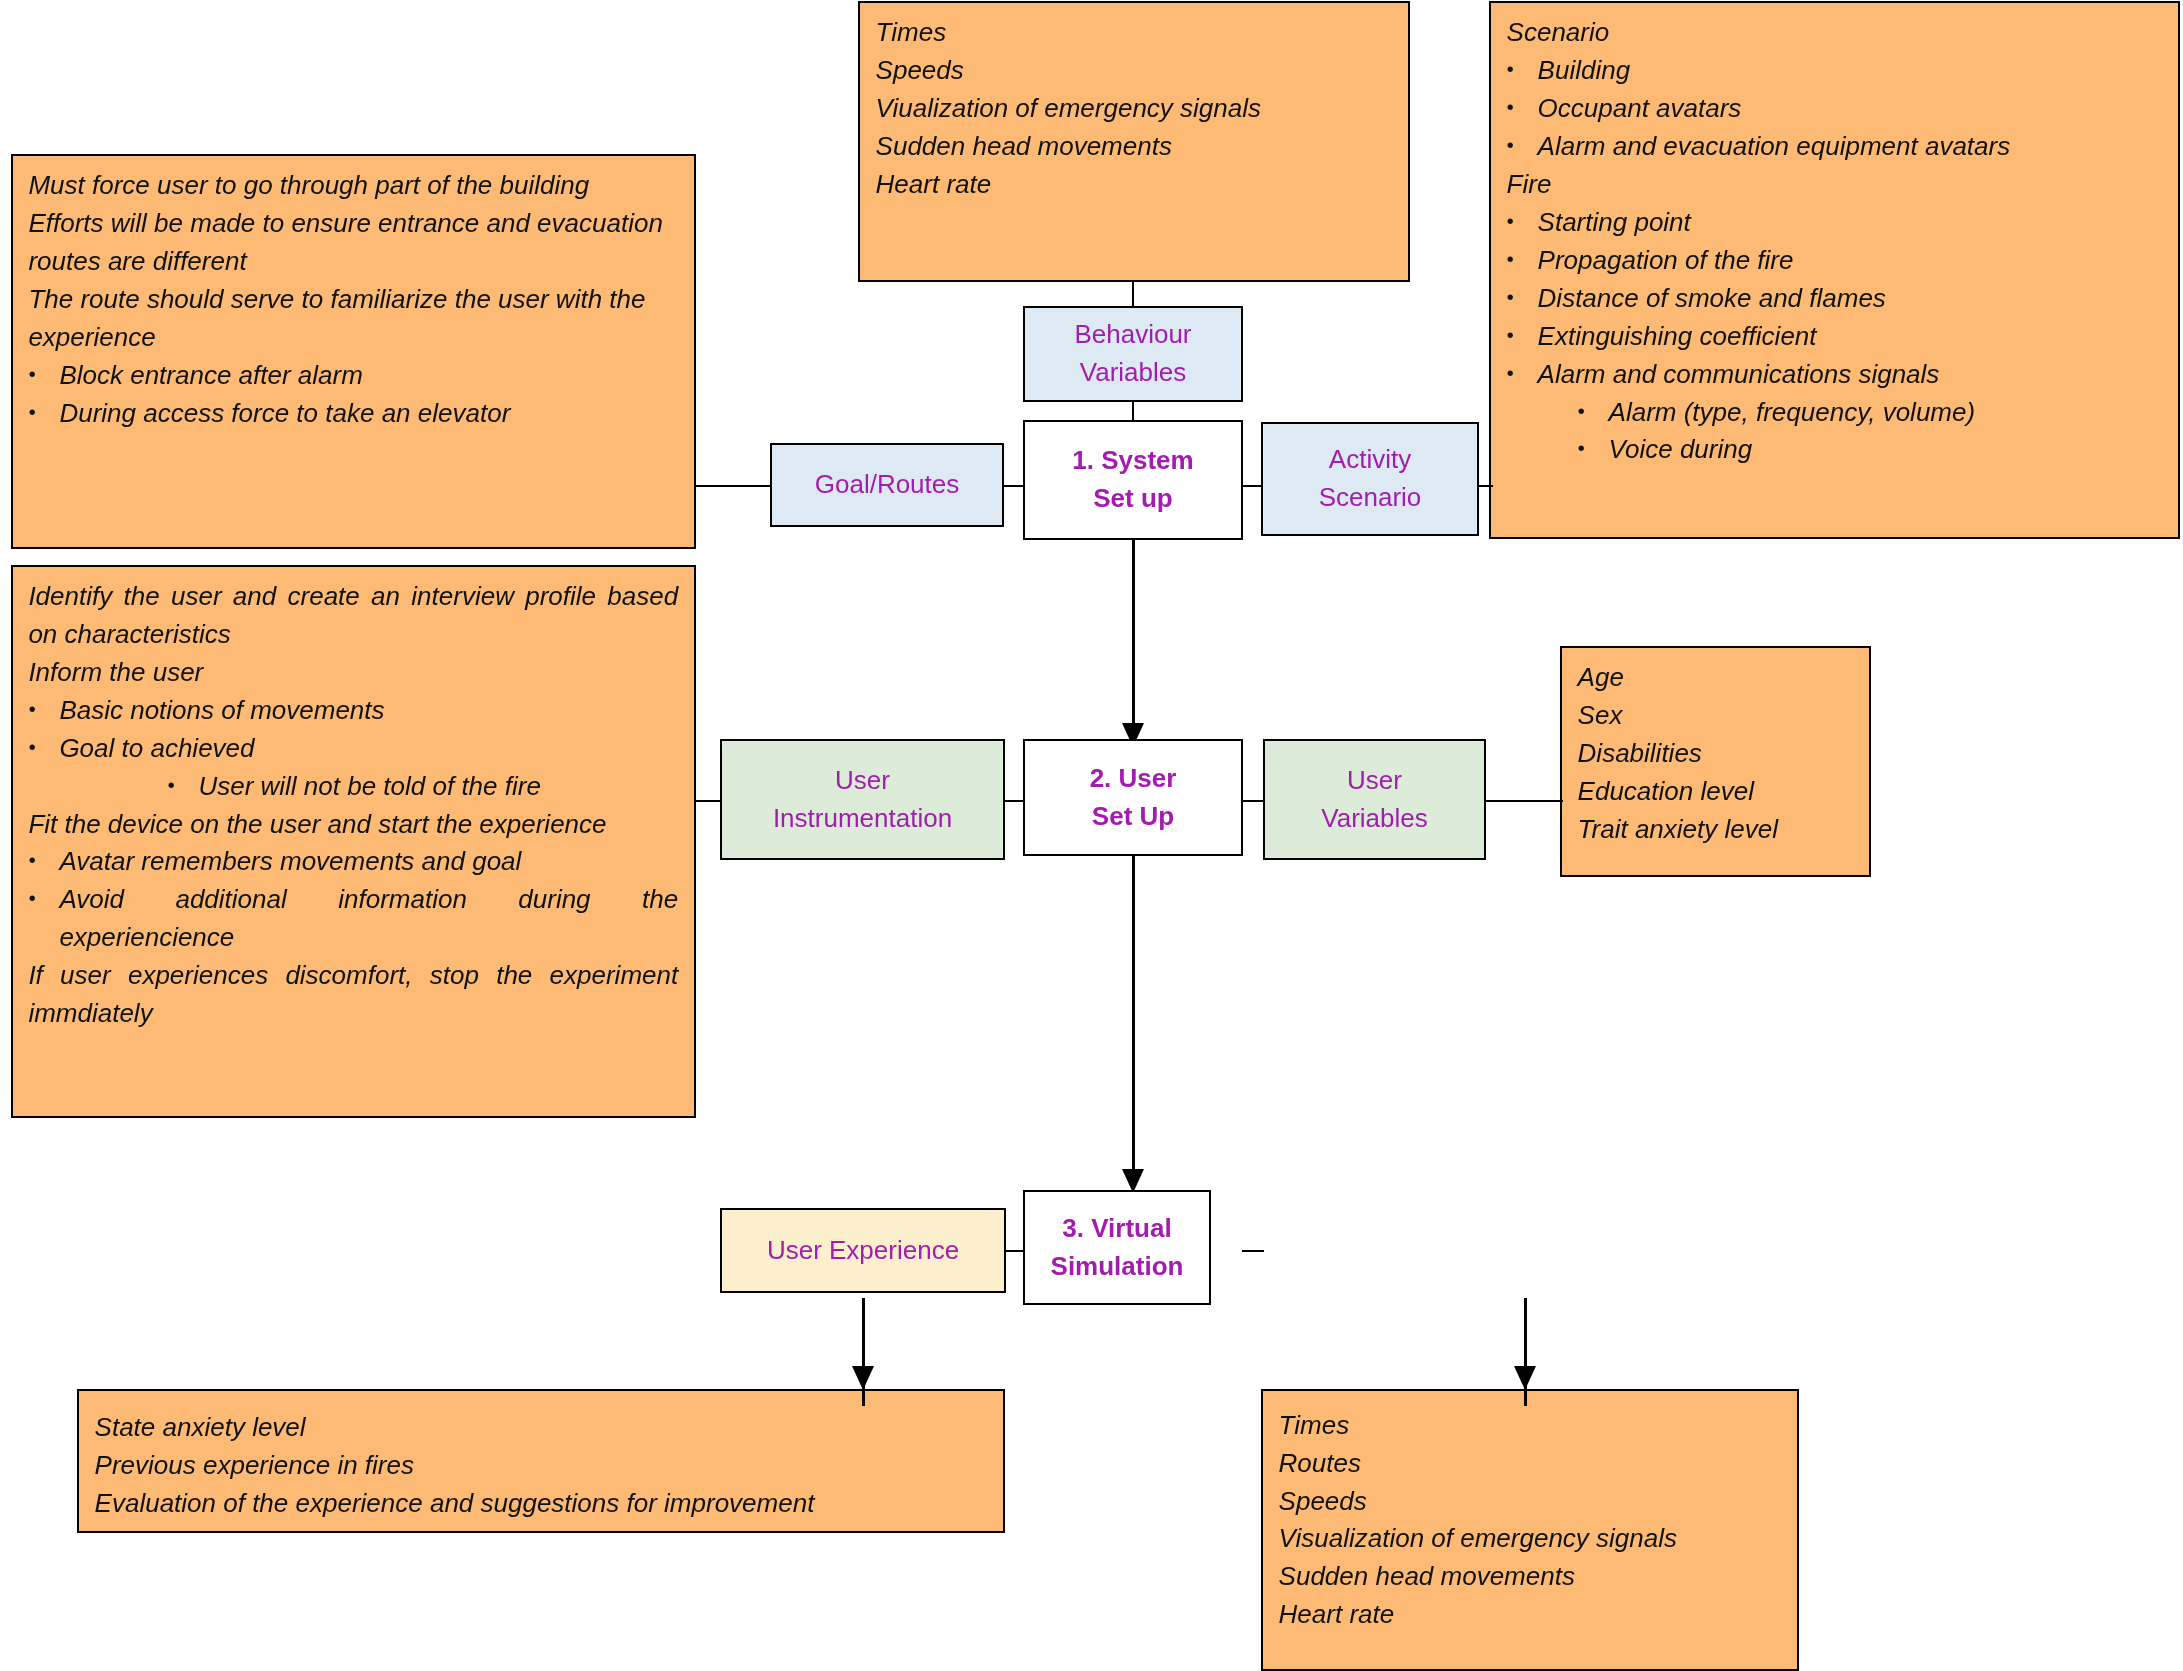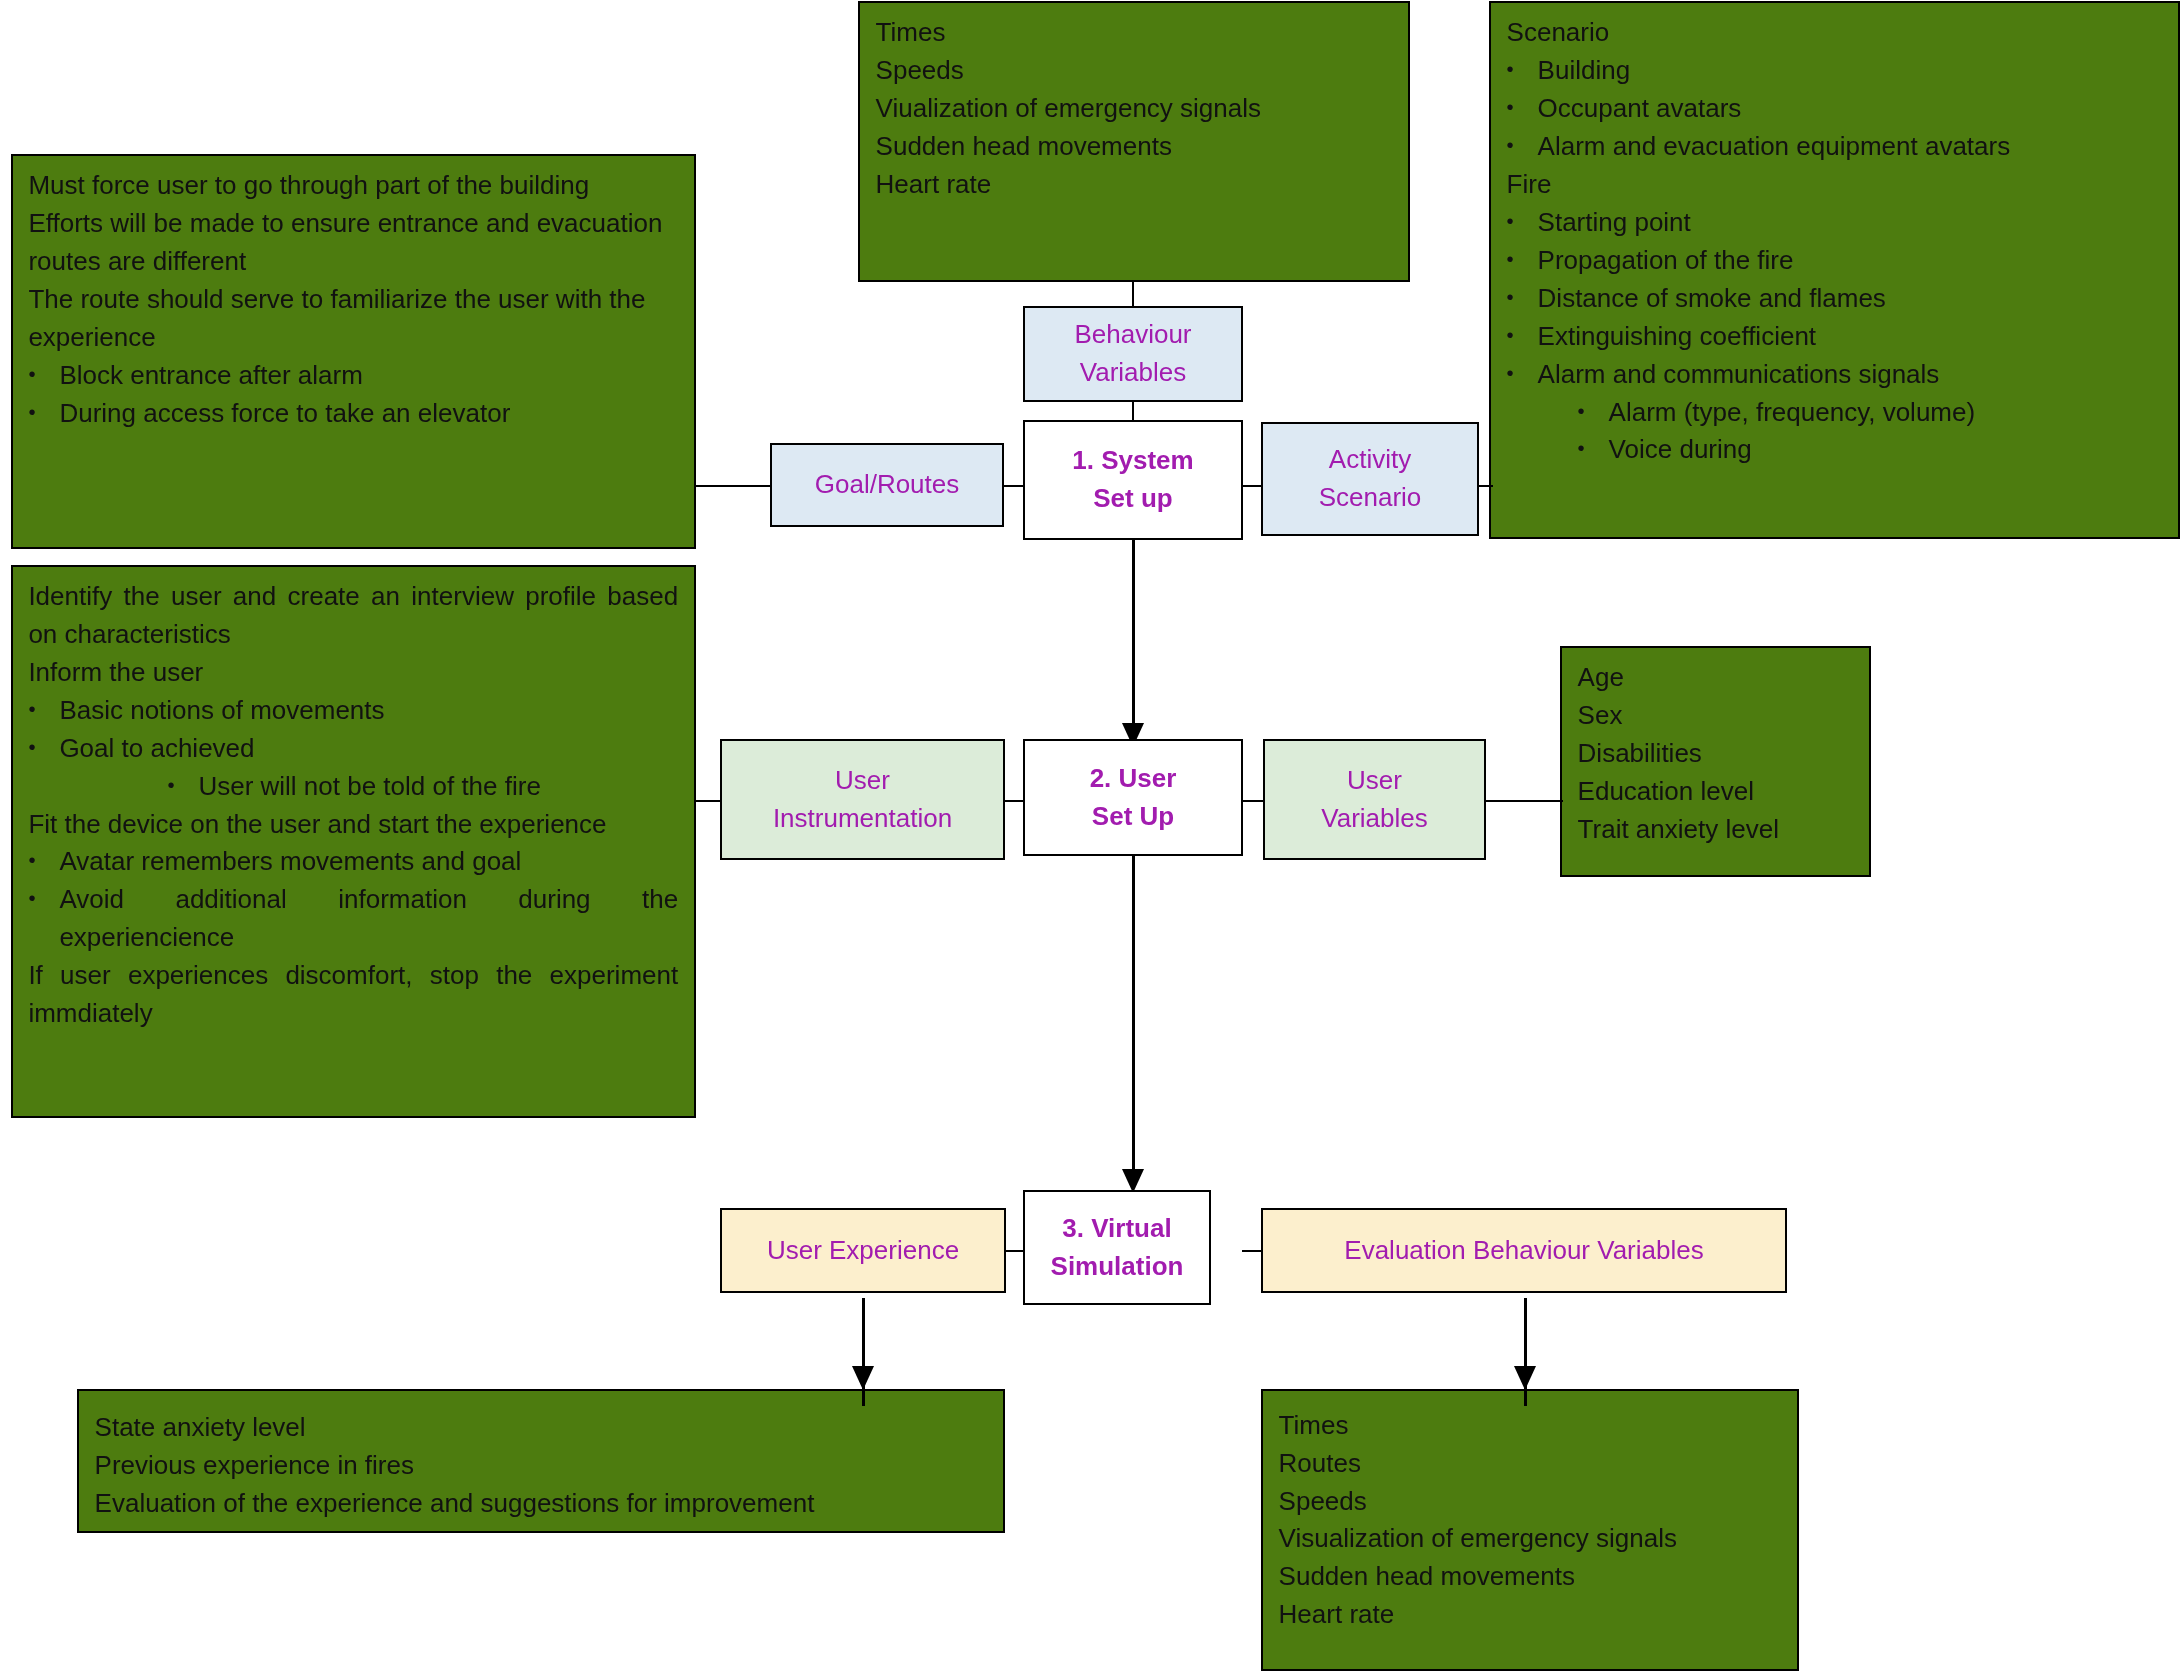--- a/index.html
+++ b/index.html
@@ -1,19 +1,19 @@
 <!DOCTYPE html>
 <html style="font-size:9.6px"><head>
 <meta charset="utf-8">
 <style>
   html,body{margin:0;padding:0;background:#fff;}
   body{font-family:"Liberation Sans", sans-serif;}
   #stage{position:relative;width:2183px;height:1672px;background:#fff;overflow:hidden;}
-  .list{position:absolute;box-sizing:border-box;border:2.4px solid #000;background:#4d7c0f;
-        padding:10.8px 15.6px;font-size:26px;line-height:1.46;color:#111;}
+  .list{position:absolute;box-sizing:border-box;border:2.4px solid #000;background:#fdba74;
+        padding:10.8px 15.6px;font-size:26px;line-height:1.46;color:#111;font-style:italic;}
   .list .ln{white-space:nowrap;}
   .list .just{text-align:justify;text-align-last:left;white-space:normal;}
   .bul{display:flex;align-items:flex-start;}
   .bul .dot{width:31px;flex:0 0 31px;text-align:left;font-size:20.3px;line-height:1.75;}
   .bul .txt{flex:1;}
   .bul2{padding-left:71px;}
   .bul3{padding-left:139px;}
 
   .node{position:absolute;box-sizing:border-box;border:2.4px solid #000;
         display:flex;align-items:center;justify-content:center;text-align:center;
@@ -223,18 +223,15 @@
 
   <div class="node yellow" style="left:720px;top:1208px;width:286px;height:85px;">
     <div>User Experience</div>
   </div>
 
   <div class="node main" style="left:1023px;top:1190px;width:188px;height:115px;flex-direction:column;">
     <div>3. Virtual</div>
     <div>Simulation</div>
   </div>
 
-  <div class="node yellow" style="left:1261px;top:1208px;width:526px;height:85px;">
-    <div>Evaluation Behaviour Variables</div>
-  </div>
 
 </div>
 
 
 </body></html>

